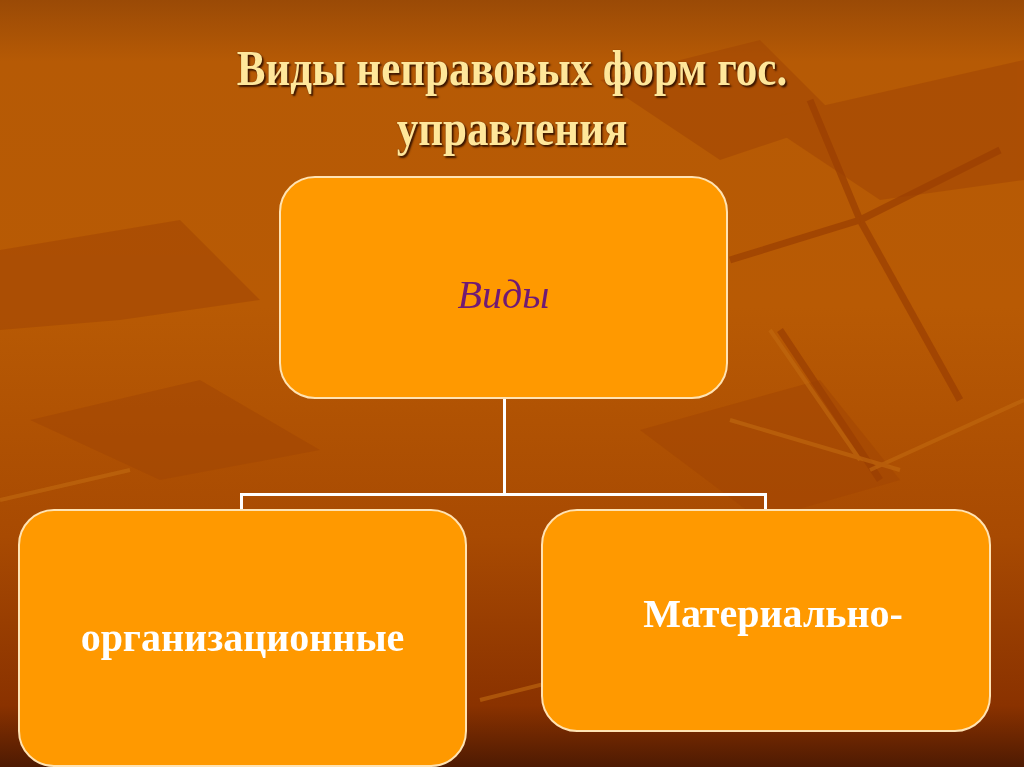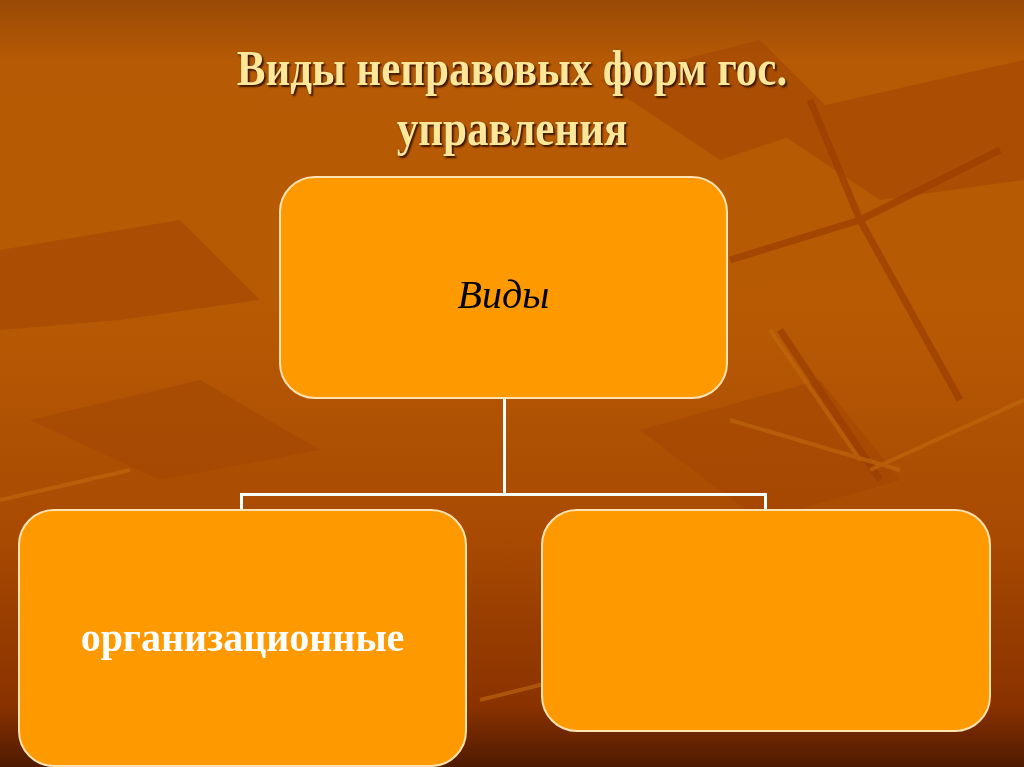--- a/index.html
+++ b/index.html
@@ -58,21 +58,21 @@
       width: 449px; height: 258px; align-items: center;
     }
     .box-right {
       left: 541px; top: 509px;
       width: 450px; height: 223px;
     }
     .label-top {
       font-family: "Liberation Serif", serif;
       font-style: italic;
       font-size: 40px;
-      color: #000000;
+      color: #701a75;
       margin-top: 14px;
     }
     .label-bottom {
       font-family: "Liberation Serif", serif;
       font-weight: bold;
       font-size: 40px;
       line-height: 50px;
       color: #ffffff;
     }
     .label-right {
@@ -136,14 +136,15 @@
 <div class="box box-top">
   <span class="label-top">Виды</span>
 </div>
 
 <div class="box box-left">
   <span class="label-bottom">организационные</span>
 </div>
 
 <div class="box box-right">
   <div class="label-bottom label-right">
+    <div>Материально-</div>
   </div>
 </div>
 
 </body></html>

